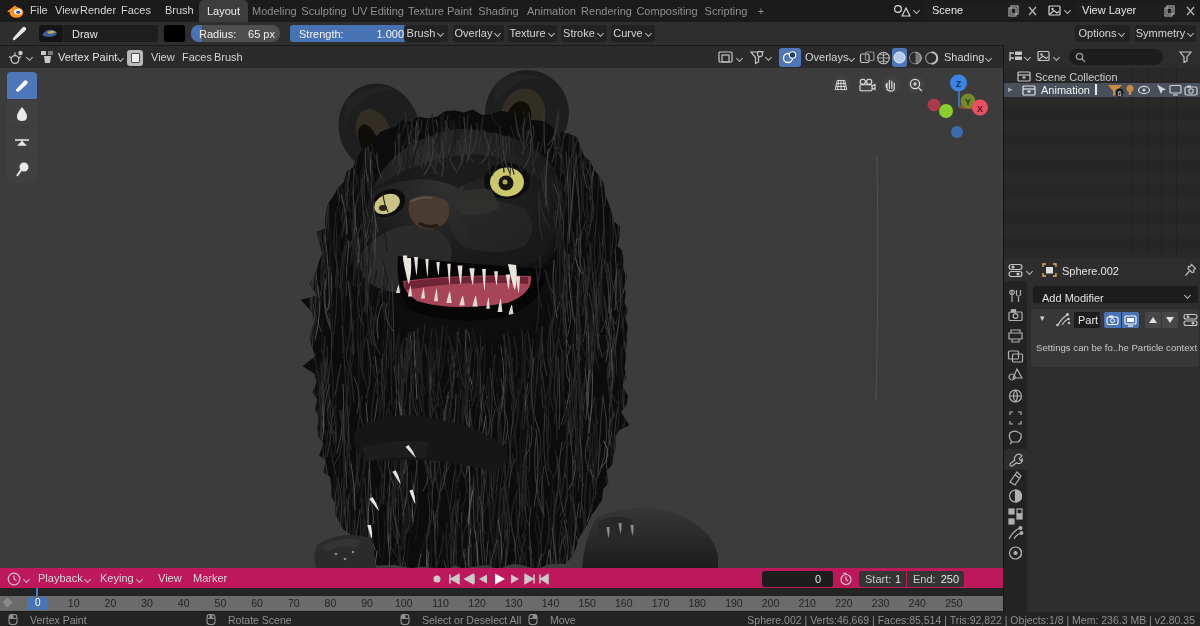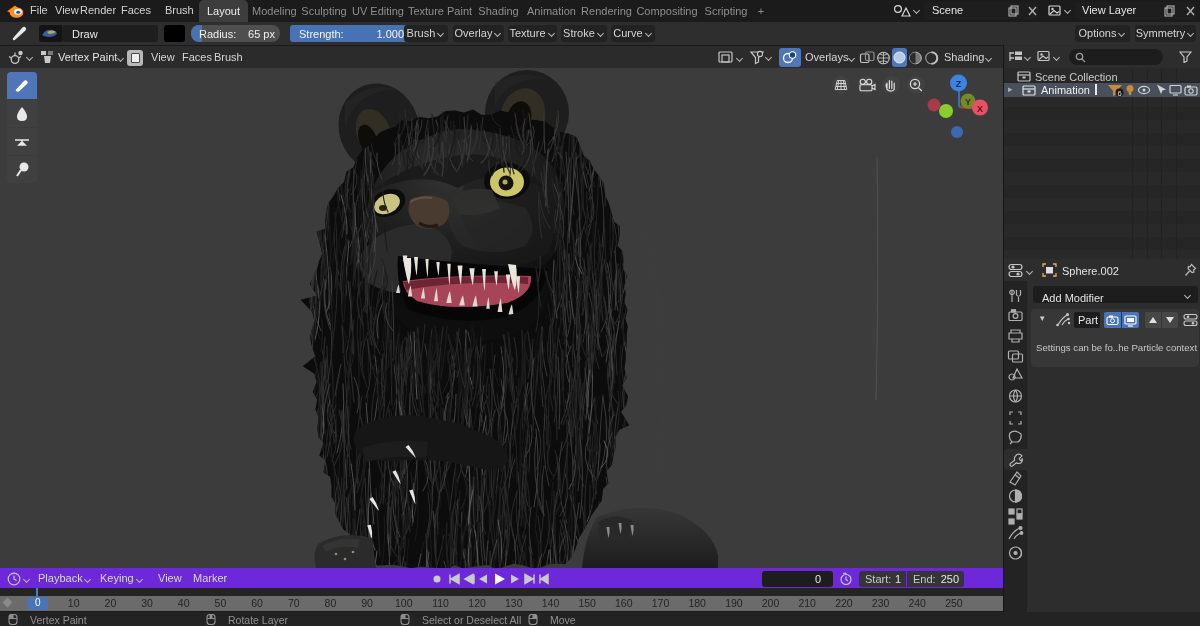--- a/index.html
+++ b/index.html
@@ -26,21 +26,21 @@
           border-top:1px solid #191919; }
   
   #vp { position:absolute; left:0; top:68px; width:1003px; height:500px; background:#3c3c3c; overflow:hidden; }
   
   .tbtn { position:absolute; left:7px; width:30px; height:27px; background:#404040; }
   
   #outliner { position:absolute; left:1004px; top:46px; width:196px; height:212px; background:#282828; }
   
   #props { position:absolute; left:1004px; top:259px; width:196px; height:353px; background:#2d2d2d; }
   
-  #timeline { position:absolute; left:0; top:568px; width:1003px; height:44px; background:#6d28d9; }
+  #timeline { position:absolute; left:0; top:568px; width:1003px; height:44px; background:#be185d; }
   
   #status { position:absolute; left:0; top:612px; width:1200px; height:14px; background:#232323; color:#909090; font-size:10.5px; }
   .vsep { position:absolute; left:1003px; top:45px; width:1px; height:567px; background:#161616; }
 </style>
 </head>
 <body>
 <div id="app">
 
   <div id="row1">
     <svg class="abs" style="left:6px;top:3px" width="18" height="16" viewBox="0 0 18 16">
@@ -1836,28 +1836,29 @@
       <rect x="1" y="0.5" width="8" height="10" rx="3" fill="none" stroke="#909090" stroke-width="1.1"></rect>
       <path d="M5,0.5 L5,4.5 M1,4.5 L9,4.5" stroke="#909090" stroke-width="1.1"></path>
       <rect x="1" y="0.5" width="4" height="4" rx="1.5" fill="#909090"></rect>
     </svg>
     <span class="txt" style="left:30px;top:2px">Vertex Paint</span>
     <svg class="abs" style="left:206px;top:2px" width="10" height="11" viewBox="0 0 10 11">
       <rect x="1" y="0.5" width="8" height="10" rx="3" fill="none" stroke="#909090" stroke-width="1.1"></rect>
       <path d="M5,0.5 L5,4.5 M1,4.5 L9,4.5" stroke="#909090" stroke-width="1.1"></path>
       <rect x="3.5" y="0.5" width="3" height="4" fill="#909090"></rect>
     </svg>
-    <span class="txt" style="left:228px;top:2px">Rotate Layer</span>
+    <span class="txt" style="left:228px;top:2px">Rotate Scene</span>
     <svg class="abs" style="left:400px;top:2px" width="10" height="11" viewBox="0 0 10 11">
       <rect x="1" y="0.5" width="8" height="10" rx="3" fill="none" stroke="#909090" stroke-width="1.1"></rect>
       <path d="M5,0.5 L5,4.5 M1,4.5 L9,4.5" stroke="#909090" stroke-width="1.1"></path>
       <rect x="1" y="0.5" width="4" height="4" rx="1.5" fill="#909090"></rect>
     </svg>
     <span class="txt" style="left:422px;top:2px">Select or Deselect All</span>
     <svg class="abs" style="left:528px;top:2px" width="10" height="11" viewBox="0 0 10 11">
       <rect x="1" y="0.5" width="8" height="10" rx="3" fill="none" stroke="#909090" stroke-width="1.1"></rect>
       <path d="M5,0.5 L5,4.5 M1,4.5 L9,4.5" stroke="#909090" stroke-width="1.1"></path>
       <rect x="5" y="0.5" width="4" height="4" rx="1.5" fill="#909090"></rect>
     </svg>
     <span class="txt" style="left:550px;top:2px">Move</span>
+    <span class="txt" style="right:5px;top:2px">Sphere.002 | Verts:46,669 | Faces:85,514 | Tris:92,822 | Objects:1/8 | Mem: 236.3 MB | v2.80.35</span>
   </div>
 
 </div>
 
 </body></html>

